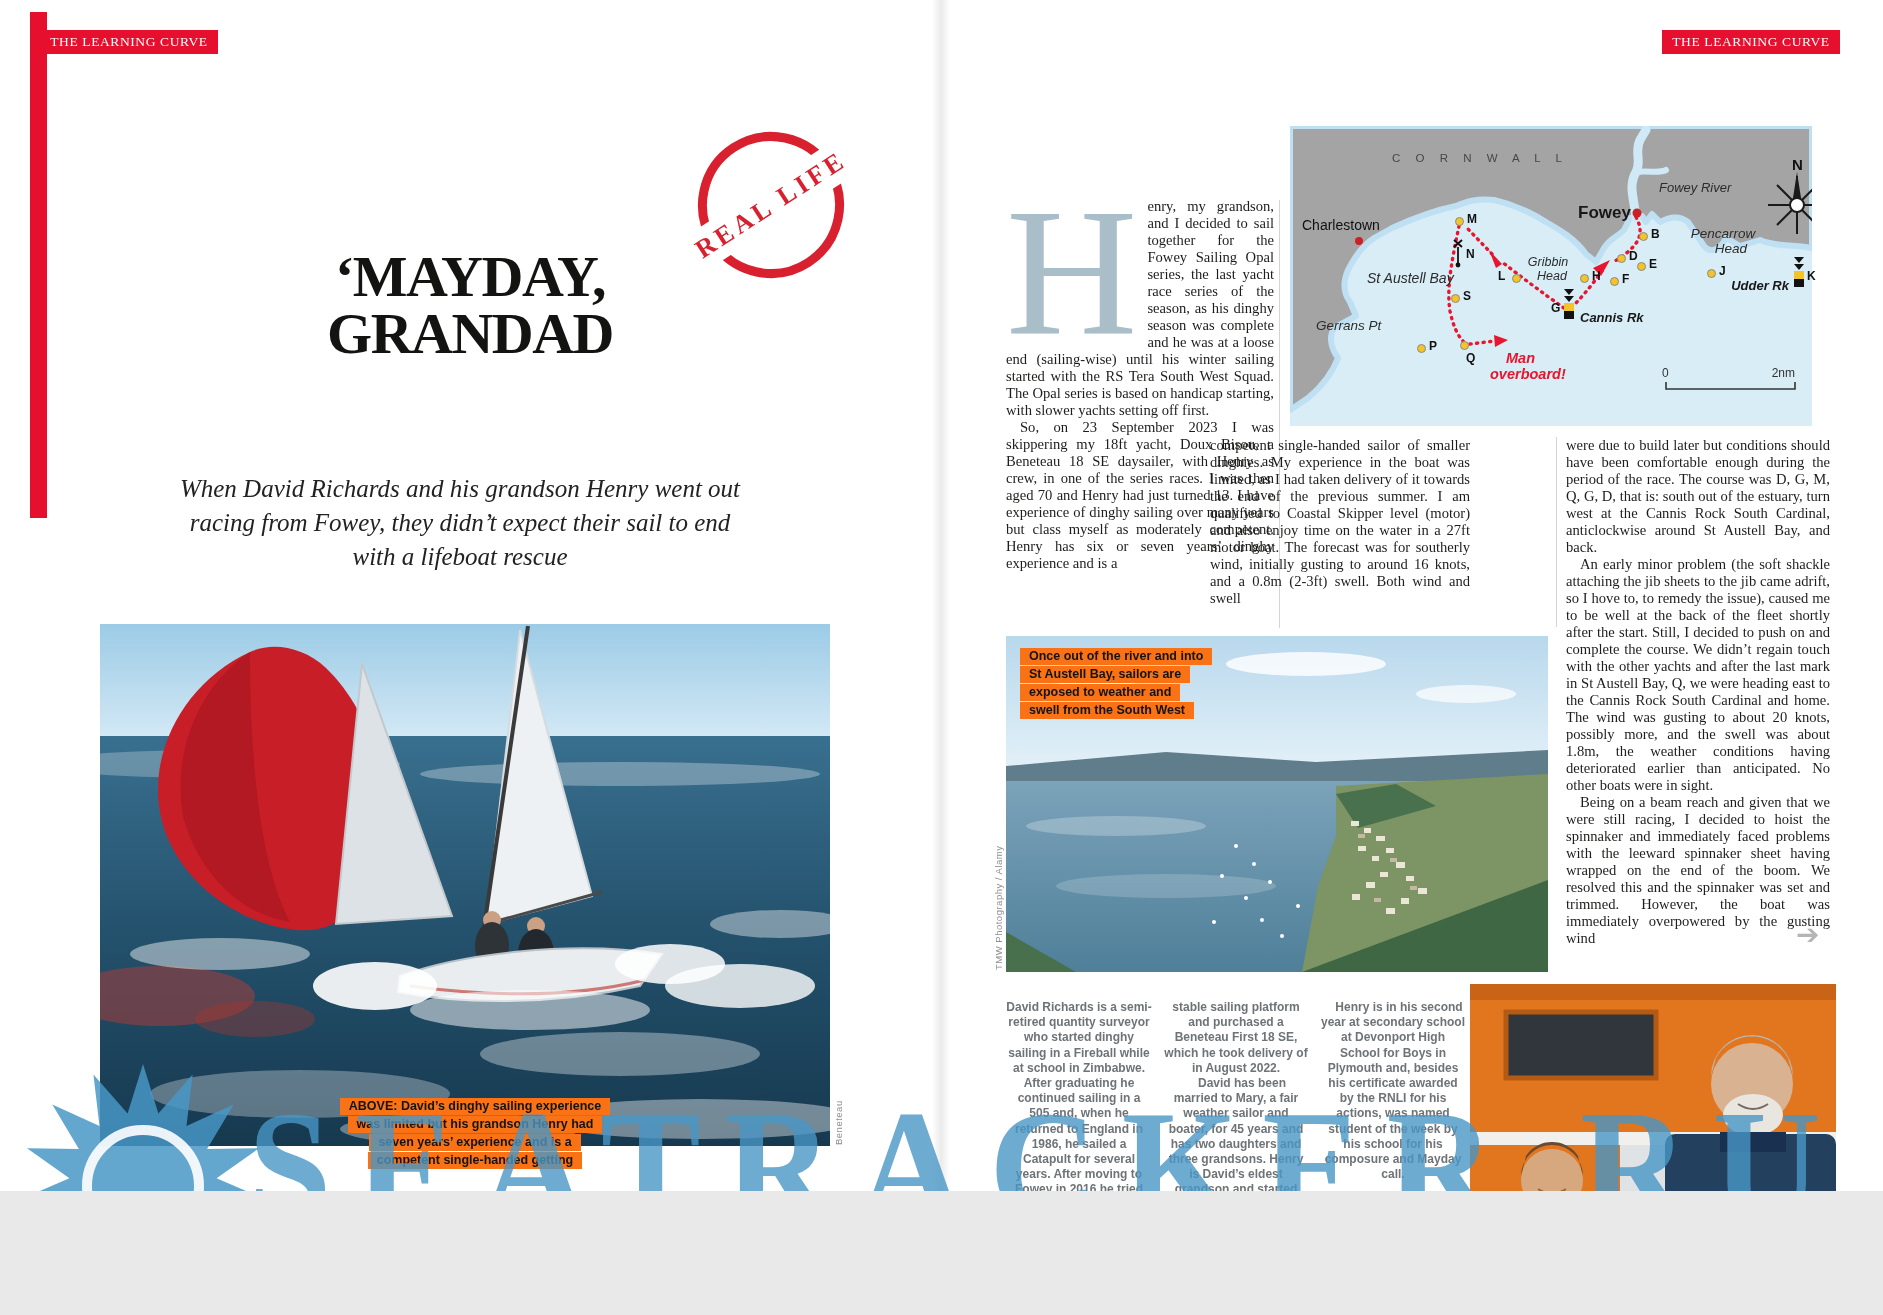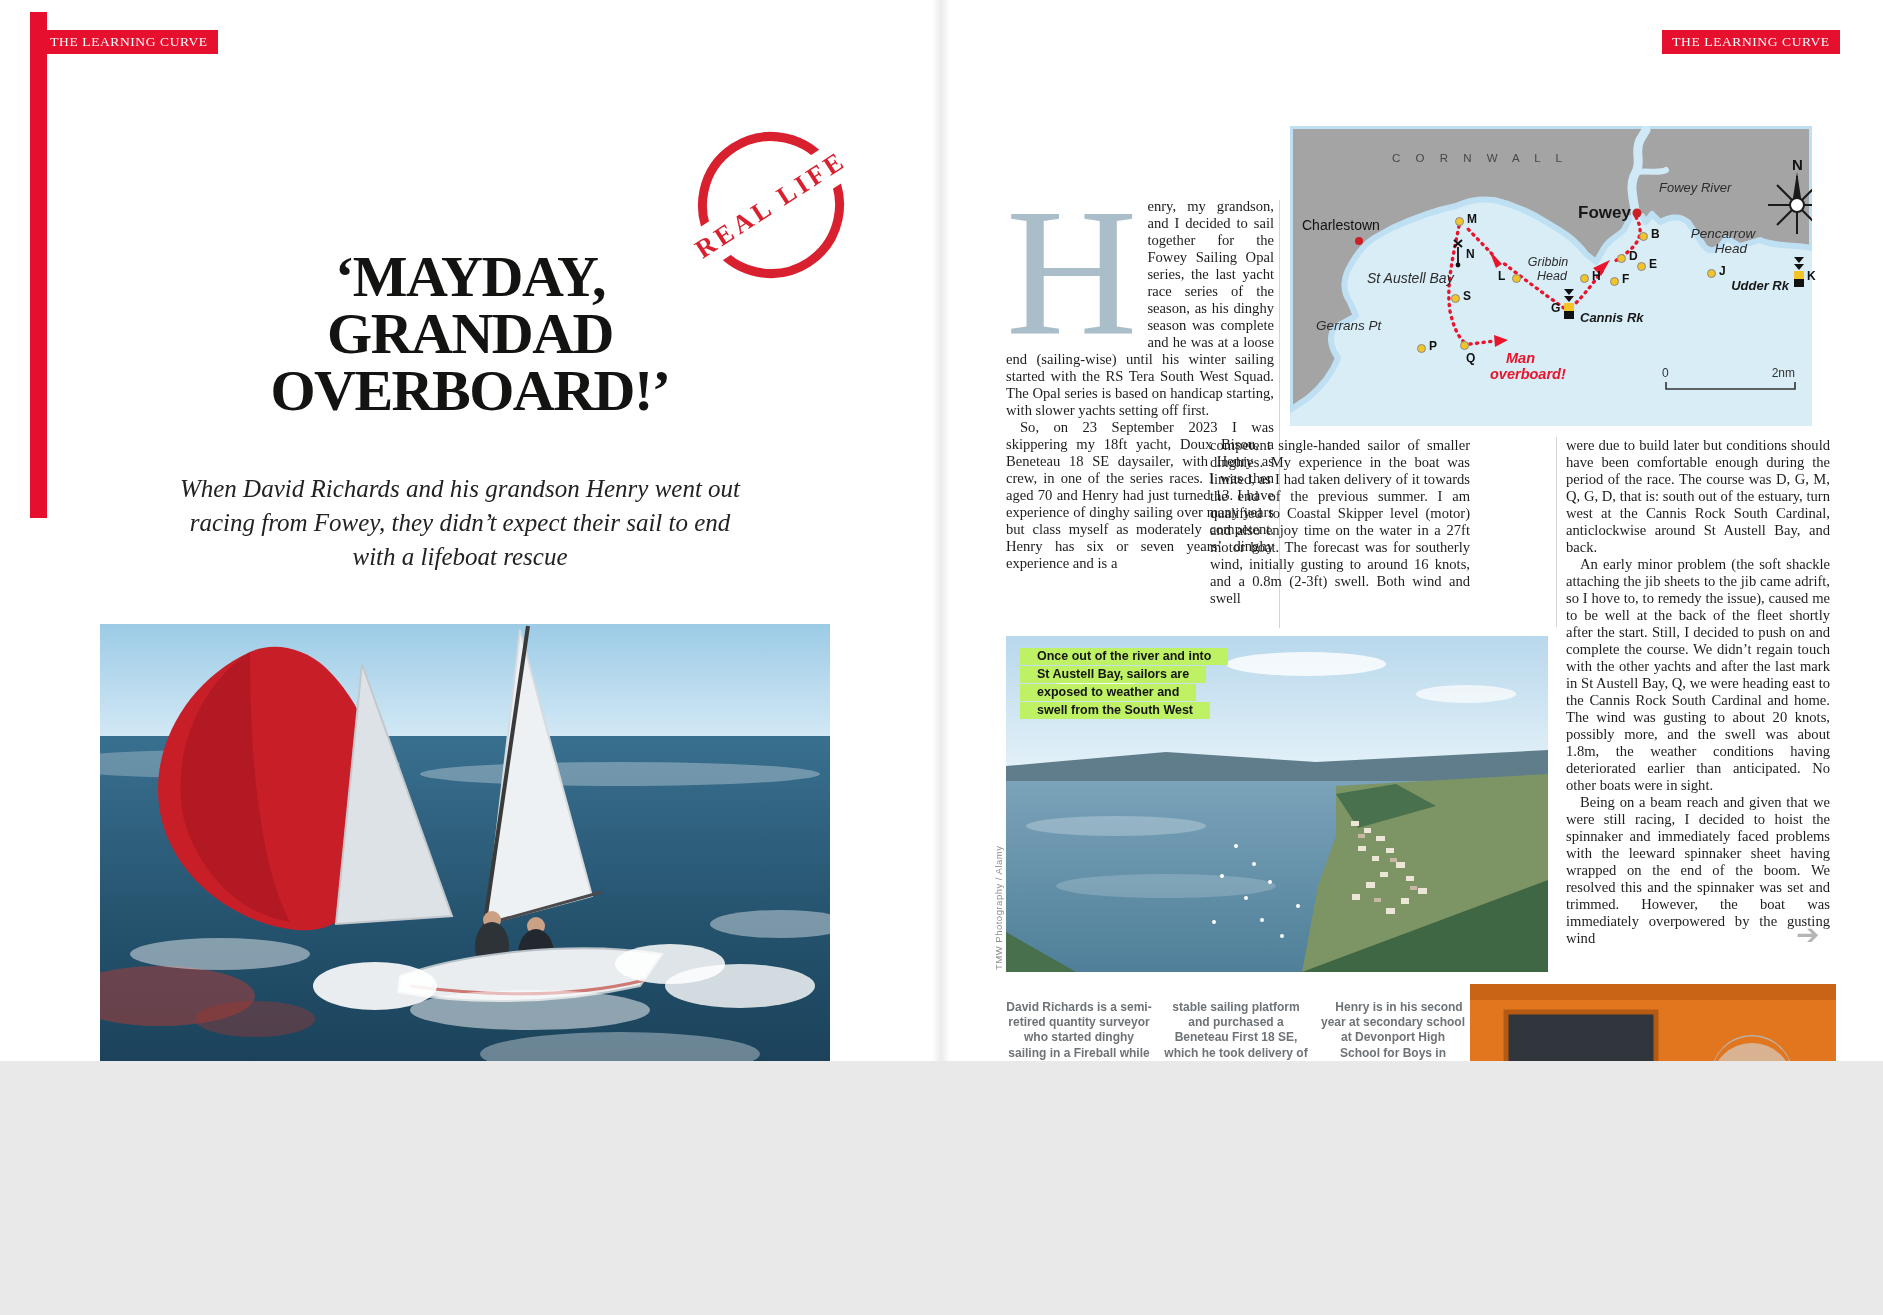--- a/index.html
+++ b/index.html
@@ -1,16 +1,16 @@
 <!DOCTYPE html>
 <html><head>
 <meta charset="utf-8">
 <style>
   html,body{margin:0;padding:0;background:#e9e9e9;}
-  #canvas{position:relative;width:1883px;height:1061px;background:#ffffff;overflow:hidden;
+  #canvas{position:relative;width:1883px;height:1191px;background:#ffffff;overflow:hidden;
           font-family:"Liberation Serif","DejaVu Serif",serif;color:#1d1d1b;}
   .abs{position:absolute;}
   
   .tagbox{background:#e60f2d;color:#fff;font-size:13.5px;letter-spacing:.6px;
           text-align:center;line-height:24px;height:24px;font-family:"Liberation Serif",serif;}
   .redbar{background:#e60f2d;}
   
   .headline{font-weight:bold;color:#131311;text-align:center;
             font-size:58px;line-height:57px;letter-spacing:-1.5px;}
   .standfirst{font-style:italic;font-size:25px;line-height:34px;text-align:center;color:#222;}
@@ -23,21 +23,21 @@
   
   .bodycol{font-size:14.6px;line-height:17px;text-align:justify;color:#1d1d1b;}
   .bodycol p{margin:0;}
   .bodycol p.ind{text-indent:14px;}
   .dropcap{float:left;font-size:182px;line-height:140px;color:#a9bec9;font-weight:normal;
            margin:4px 10px 0 0;font-family:"Liberation Serif",serif;}
   .colrule{width:1px;background:#d4d4d4;}
   
   .photocap{font-family:"Liberation Sans","DejaVu Sans",sans-serif;font-weight:bold;
             font-size:12.5px;line-height:16px;color:#141414;}
-  .photocap span{background:#bef264;padding:1px 17px;display:inline-block;margin-bottom:1px;}
+  .photocap span{background:#f97316;padding:1px 9px;display:inline-block;margin-bottom:1px;}
   .credit{font-family:"Liberation Sans",sans-serif;font-size:9.5px;color:#8e8e8e;
           writing-mode:vertical-rl;transform:rotate(180deg);letter-spacing:.5px;}
   
   .biocol{font-family:"Liberation Sans","DejaVu Sans",sans-serif;font-weight:bold;
           font-size:12px;line-height:15.2px;color:#6e7377;text-align:center;}
   .biocol p{margin:0;}
   .biocol p.ind{text-indent:12px;}
   
   #map{background:#fef9c3;text-align:center;}
   .buoy-dot{position:absolute;width:9px;height:9px;border-radius:50%;background:#f2c428;border:1.5px solid #8a8a8a;box-sizing:border-box;}
@@ -64,21 +64,20 @@
   <div class="abs stamp" style="left:698px;top:132px;">
     <div class="ring"></div>
     <div class="band">
         <span>REAL LIFE</span>
       </div>
   </div>
 
   <div class="abs headline" style="left:60px;top:248px;width:820px;">
     <div>‘MAYDAY,</div>
     <div>GRANDAD</div>
-    <div>OVERBOARD!’</div>
   </div>
   <div class="abs standfirst" style="left:170px;top:472px;width:580px;">When David Richards and his grandson Henry went out racing from Fowey, they didn’t expect their sail to end with a lifeboat rescue</div>
 
   <div class="abs" style="left:100px;top:624px;width:730px;height:522px;overflow:hidden;">
     <svg width="730" height="522" viewBox="0 0 730 522">
       <defs>
         <linearGradient id="sky1" x1="0" y1="0" x2="0" y2="1">
           <stop offset="0" stop-color="#9ccbe6"></stop>
             <stop offset="1" stop-color="#d6eaf6"></stop>
         </linearGradient>

